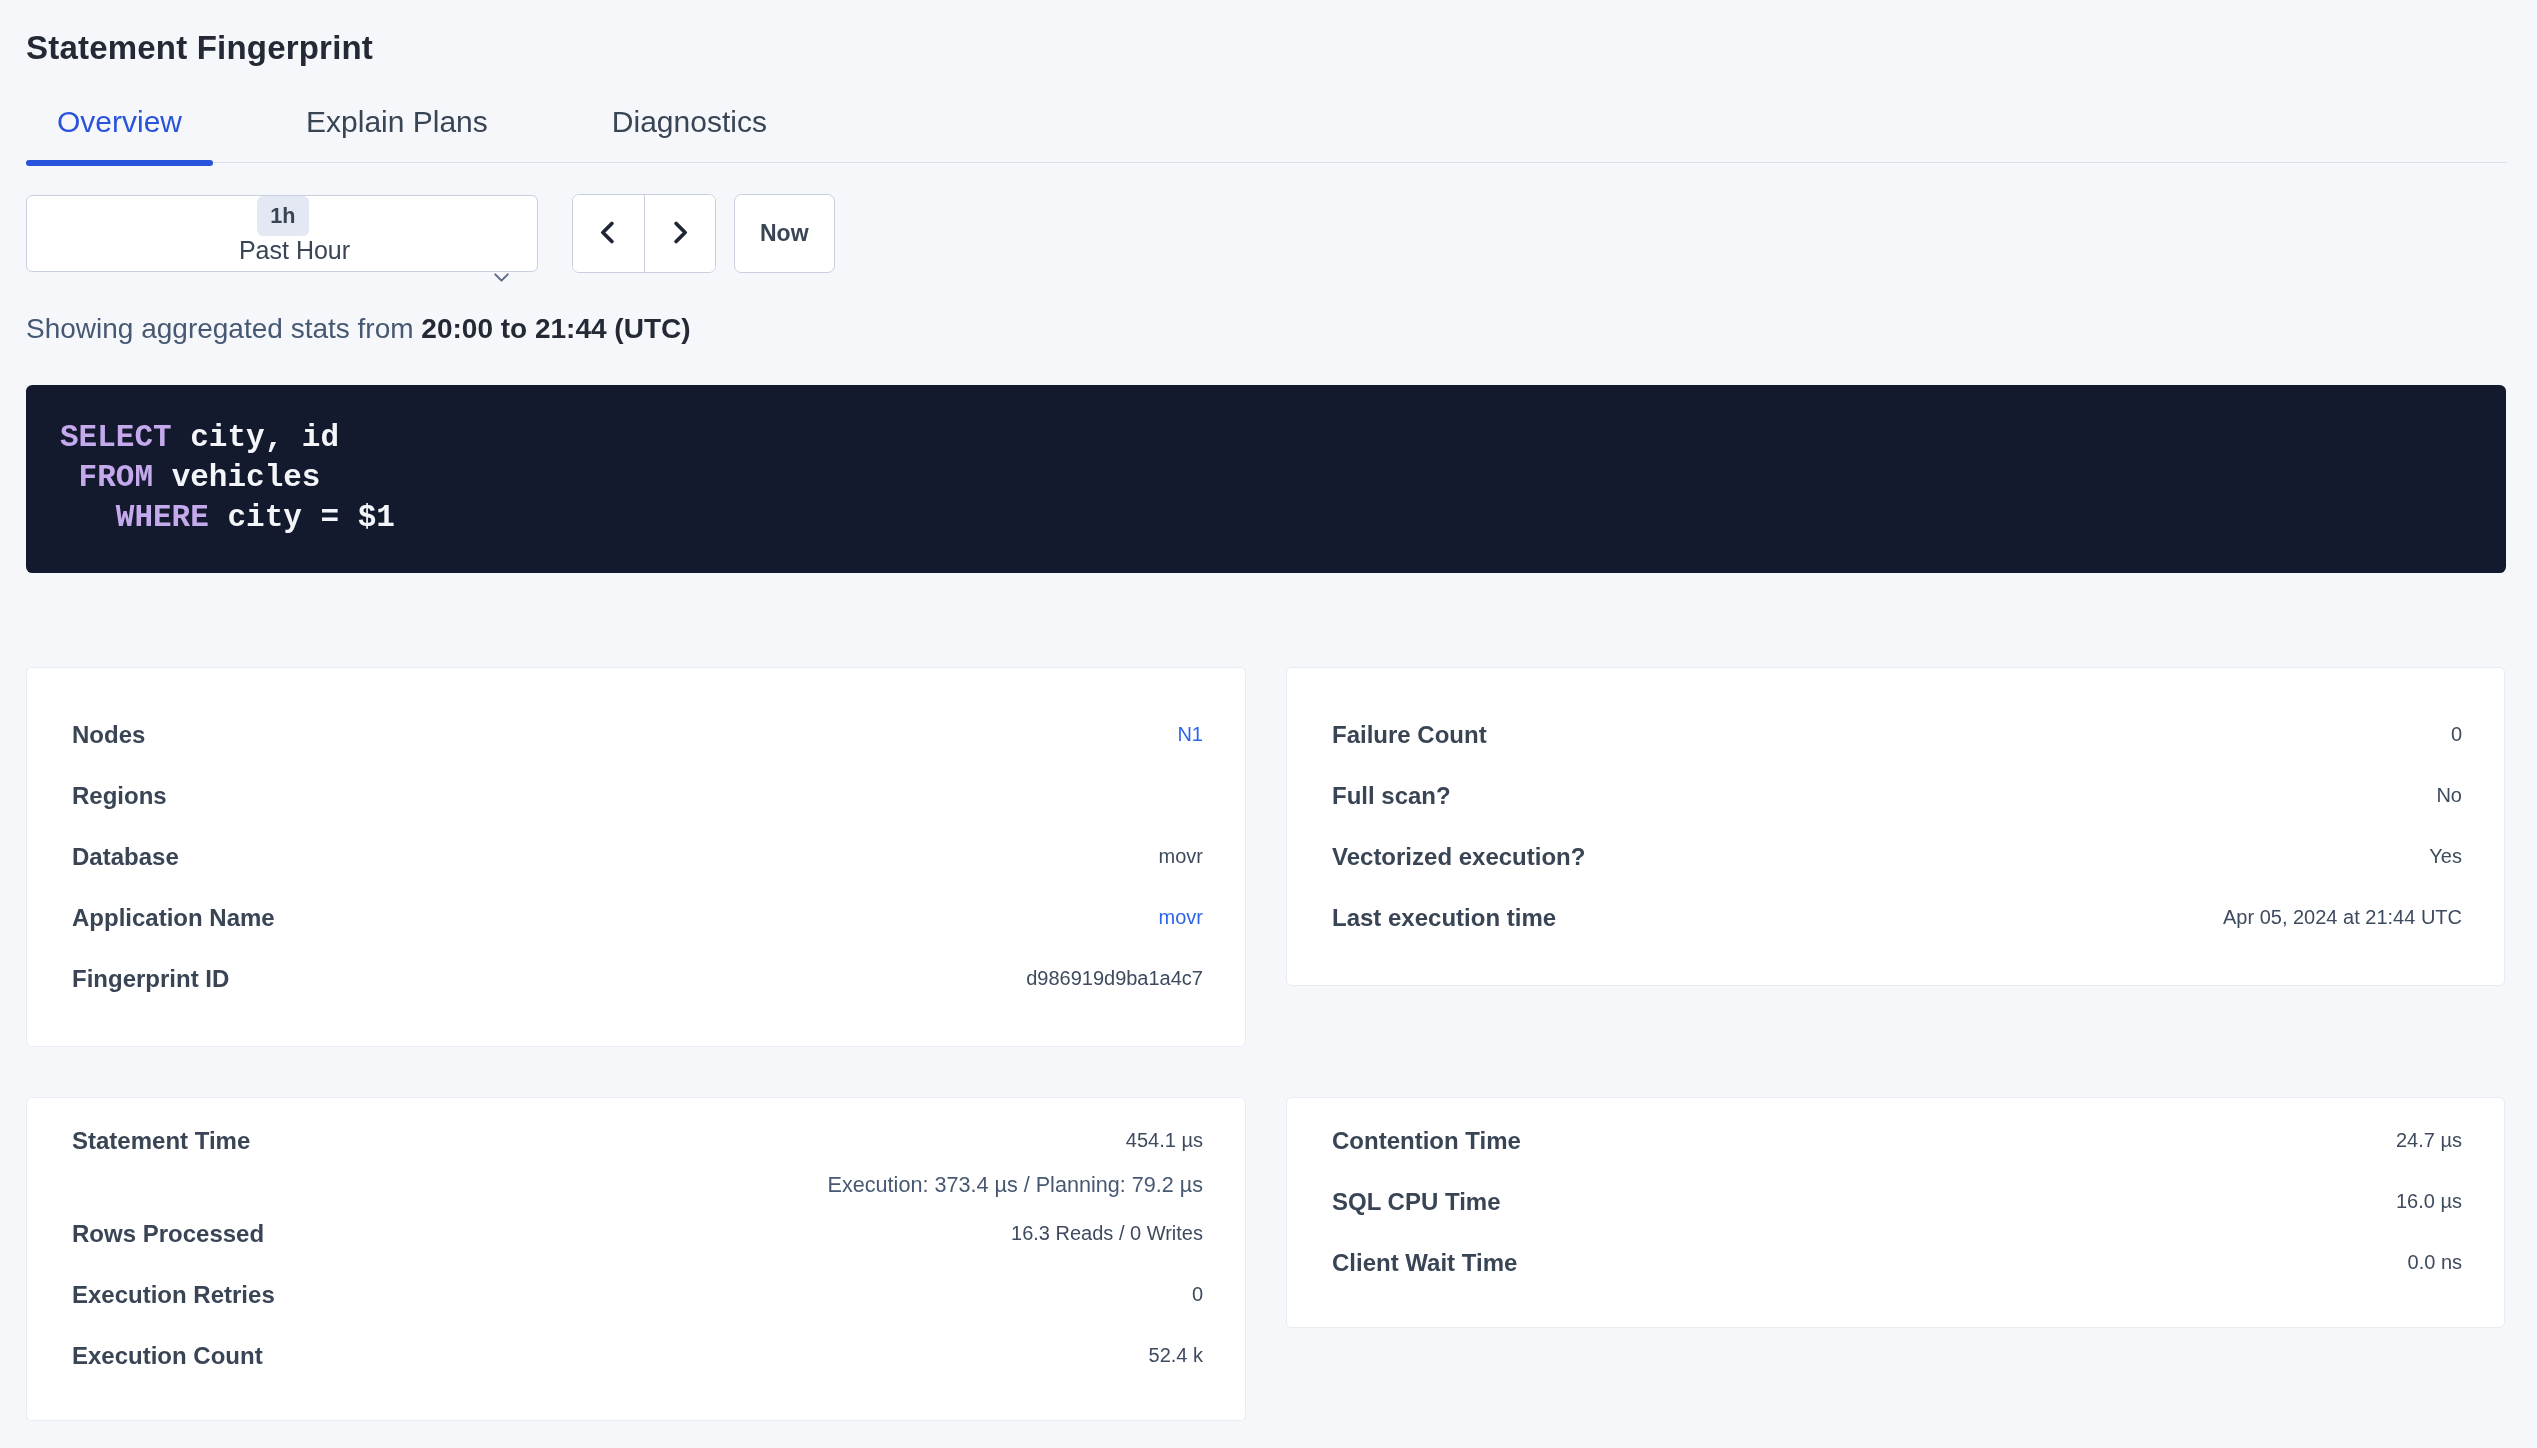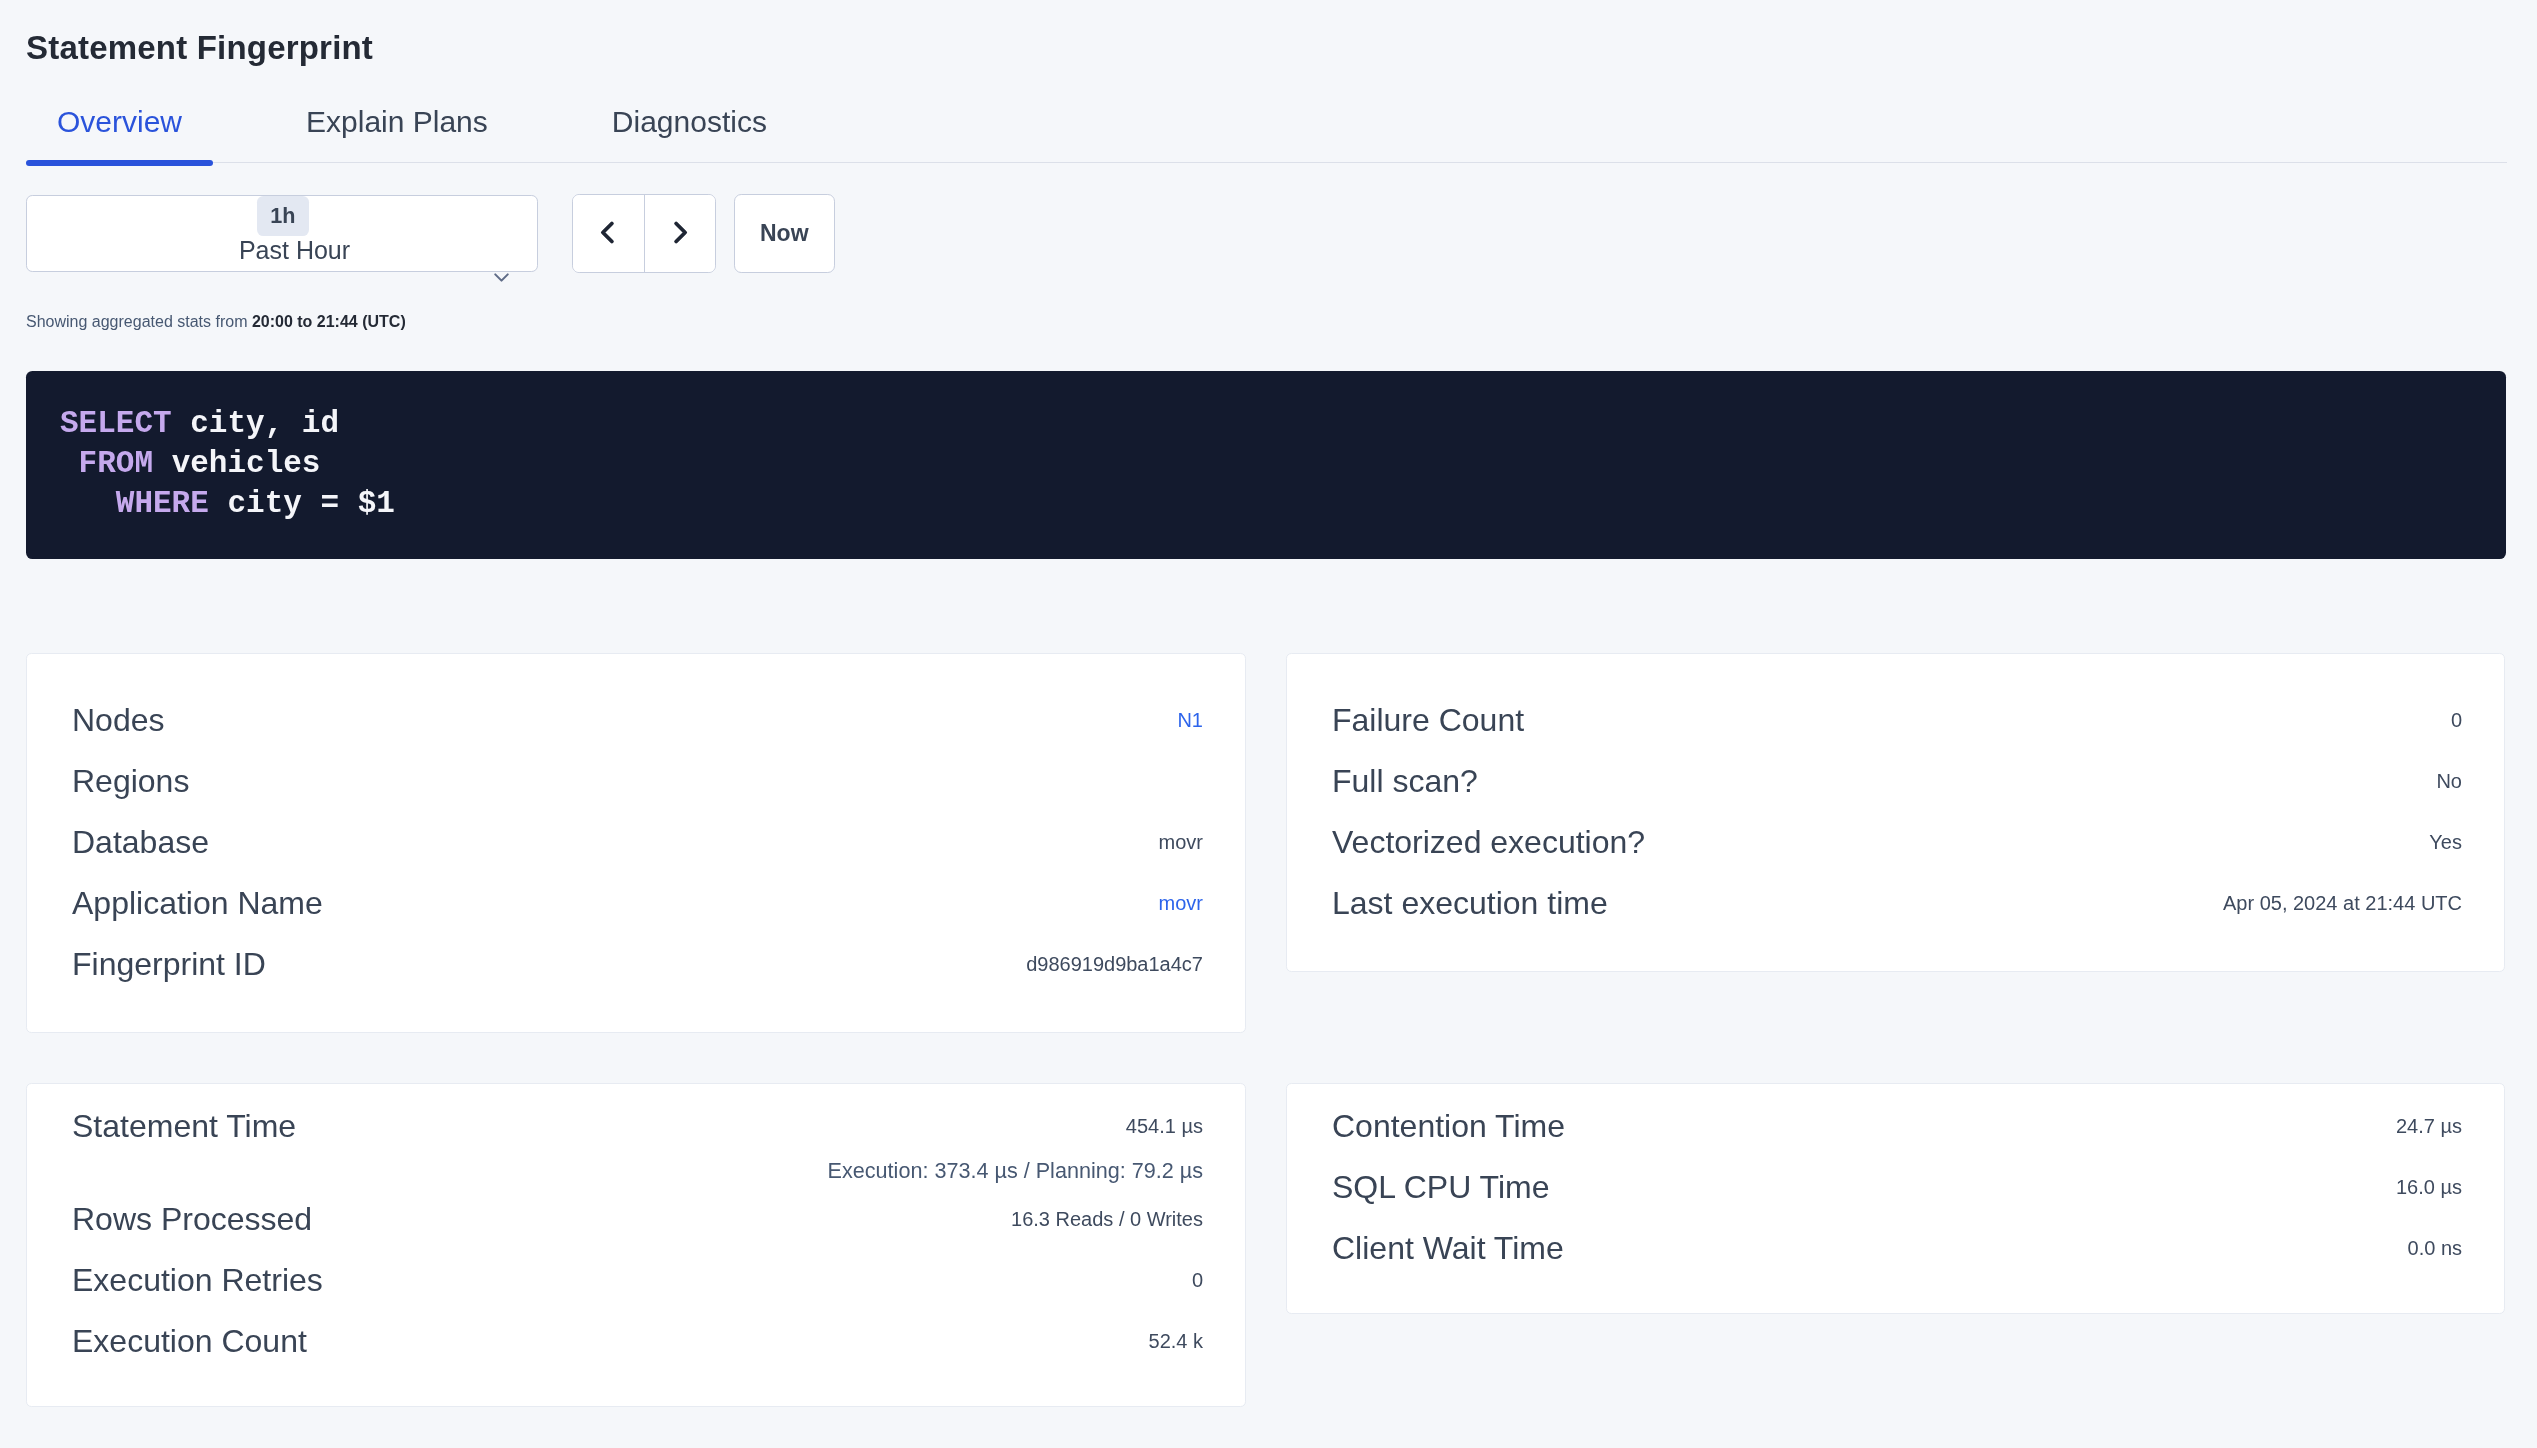--- a/index.html
+++ b/index.html
@@ -65,21 +65,21 @@
   .arrow-btn:first-child{border-right:0.9px solid var(--btn-border);}
 
   .now-btn{
     margin-left:18px;height:79px;min-width:95px;padding:0 25px;
     background:#fff;border:0.9px solid var(--btn-border);border-radius:7.2px;
     font-size:23px;font-weight:700;color:var(--label);cursor:pointer;
     font-family:inherit;
   }
 
   
-  .stats-caption{margin-top:40px;font-size:16px;color:var(--muted);}
+  .stats-caption{margin-top:40px;font-size:28px;color:var(--muted);}
   .stats-caption b{color:var(--title);font-weight:700;}
 
   
   .sql-box{
     margin-top:40px;width:2480px;height:188px;
     background:var(--code-bg);border-radius:6.3px;
     padding:33px 34px;
   }
   .code-line{
     font-family:"Liberation Mono","DejaVu Sans Mono",monospace;
@@ -94,21 +94,21 @@
     display:grid;grid-template-columns:1220px 1219px;
     column-gap:40px;row-gap:50px;align-items:start;
   }
   .card{
     background:var(--card-bg);border:0.9px solid var(--card-border);
     border-radius:5.4px;padding:36px 42px 37px 45px;
   }
   .card.compact{padding-top:12px;padding-bottom:34px;}
   .card-row{display:block;}
   .row-line{height:61px;display:flex;align-items:center;justify-content:space-between;}
-  .row-label{font-size:32px;font-weight:400;color:var(--label);}
+  .row-label{font-size:24px;font-weight:700;color:var(--label);}
   .row-value{font-size:20px;font-weight:400;color:var(--value);text-align:right;}
   .row-value.link{color:var(--link);cursor:pointer;}
   .row-sub{height:32px;font-size:21.6px;color:var(--muted);text-align:right;line-height:27px;}
 </style>
 </head>
 <body>
 
 <div class="page">
 
   <h1 class="page-title">Statement Fingerprint</h1>

